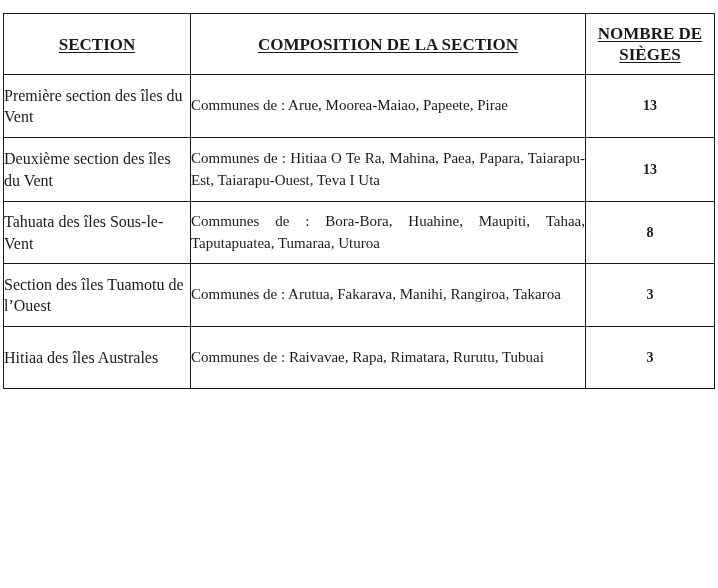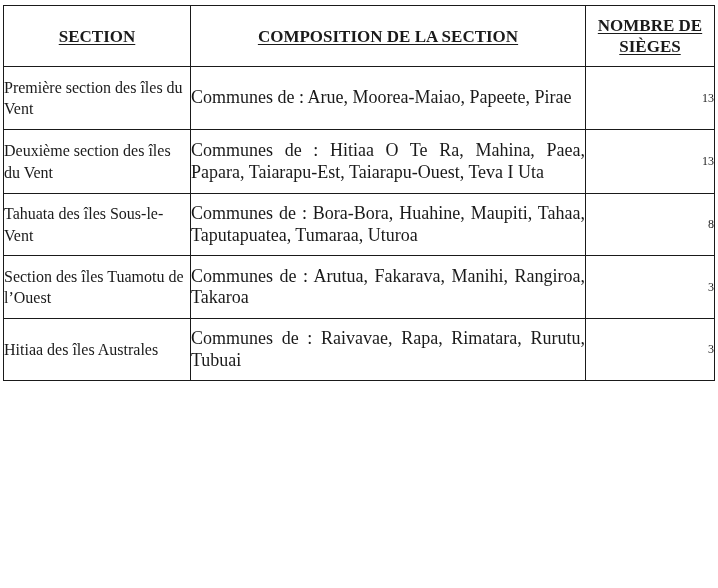--- a/index.html
+++ b/index.html
@@ -11,21 +11,21 @@
       width: 718px;
       height: 588px;
       overflow: hidden;
       position: relative;
       font-family: "Liberation Serif", "DejaVu Serif", serif;
       color: #1a1a1a;
     }
     table.seats {
       position: absolute;
       left: 3px;
-      top: 5px;
+      top: 13px;
       width: 711px;
       border-collapse: collapse;
       table-layout: fixed;
     }
     table.seats td, table.seats th {
       border: 1px solid #1a1a1a;
       padding: 0;
       vertical-align: middle;
     }
     col.c1 { width: 187px; }
@@ -45,28 +45,29 @@
     }
     td.sec {
       text-align: left;
       font-size: 16px;
       line-height: 21.5px;
       padding: 0 4px;
     }
     td.comp {
       text-align: justify;
       text-align-last: left;
-      font-size: 18px;
+      font-size: 15px;
       line-height: 21.5px;
       padding: 0 9px 0 8px;
       border-radius: 30px;
     }
     td.num {
-      text-align: right;
-      font-size: 12px;
+      text-align: center;
+      font-size: 14px;
+      font-weight: bold;
     }
     tr.r2 td { height: 62px; }
     tr.r3 td { height: 63px; }
     tr.r4 td { height: 62px; }
     tr.r5 td { height: 61px; }
     tr.r6 td { height: 62px; }
     tr.r8 td { height: 82px; }
     tr.r9 td { height: 62px; }
     tr.r10 td { height: 61px; }
   </style>

